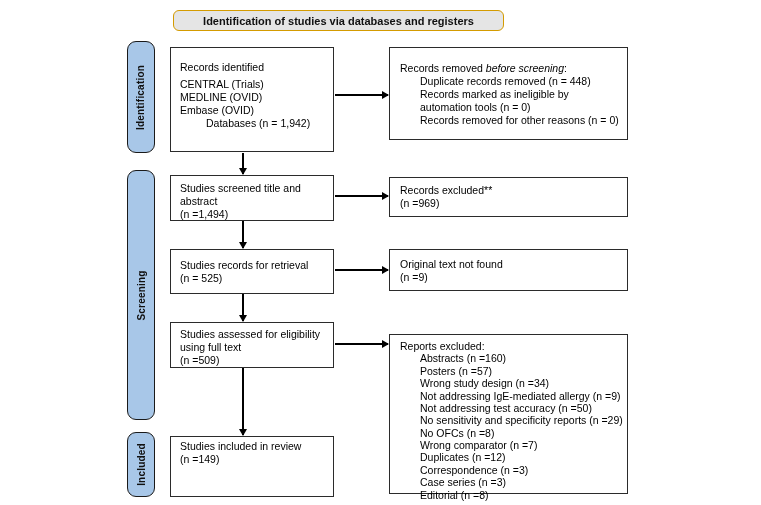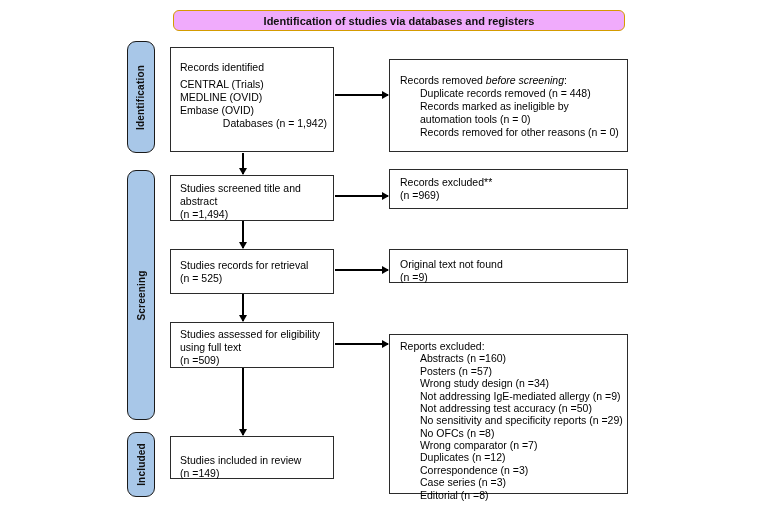--- a/index.html
+++ b/index.html
@@ -2,22 +2,22 @@
 <html><head>
 <meta charset="utf-8">
 <style>
   * { box-sizing: border-box; }
   html,body { margin:0; padding:0; background:#ffffff; }
   body { font-family:"Liberation Sans", sans-serif; color:#000; }
   .canvas { position:relative; width:761px; height:505px; background:#fff; overflow:hidden; }
 
   
   .banner {
-    position:absolute; left:173px; top:10px; width:452px; height:21px;
-    background:#f0abfc; border:1.5px solid #d49b00; border-radius:6px;
+    position:absolute; left:173px; top:10px; width:331px; height:21px;
+    background:#e5e5e5; border:1.5px solid #d49b00; border-radius:6px;
     display:flex; align-items:center; justify-content:center;
     font-size:11px; font-weight:bold; color:#111;
   }
 
   
   .stage {
     position:absolute; width:28px; background:#a8c7e8;
     border:1.6px solid #1a1a1a; border-radius:9px;
     display:flex; align-items:center; justify-content:center;
   }
@@ -34,29 +34,29 @@
     position:absolute; background:#fff; border:1.5px solid #2b2b2b;
     font-size:10.5px; line-height:1.24; color:#000;
   }
   .lbox { left:170px; width:164px; padding:5px 6px 0 9px; }
   .rbox { left:389px; width:239px; padding:5px 4px 0 10px; }
 
   .box-b1 { top:47px;  height:105px; padding-top:13px; }
   .box-b2 { top:175px; height:46px;  padding-top:6px; }
   .box-b3 { top:249px; height:45px;  padding-top:9px; }
   .box-b4 { top:322px; height:46px;  padding-top:5px; }
-  .box-b5 { top:436px; height:43px;  padding-top:17px; }
+  .box-b5 { top:436px; height:61px;  padding-top:3px; }
 
-  .box-r1 { top:59px;  height:93px;  padding-top:14px; }
-  .box-r2 { top:169px; height:40px;  padding-top:6px; }
-  .box-r3 { top:249px; height:34px;  padding-top:8px; }
+  .box-r1 { top:47px;  height:93px;  padding-top:14px; }
+  .box-r2 { top:177px; height:40px;  padding-top:6px; }
+  .box-r3 { top:249px; height:42px;  padding-top:8px; }
   .box-r4 { top:322px; height:160px; line-height:1.18;margin-top:12px; }
 
   .gap-below { margin-bottom:4px; }
-  .indent-src { padding-left:26px;text-align:right; }
+  .indent-src { padding-left:26px; }
   .sub-item { padding-left:20px; }
   .italic { font-style:italic; }
 
   
   .arr-v { position:absolute; width:1.6px; background:#000; }
   .arr-v::after {
     content:""; position:absolute; left:-3.2px; bottom:-1px;
     border-left:4px solid transparent; border-right:4px solid transparent;
     border-top:7px solid #000;
   }

